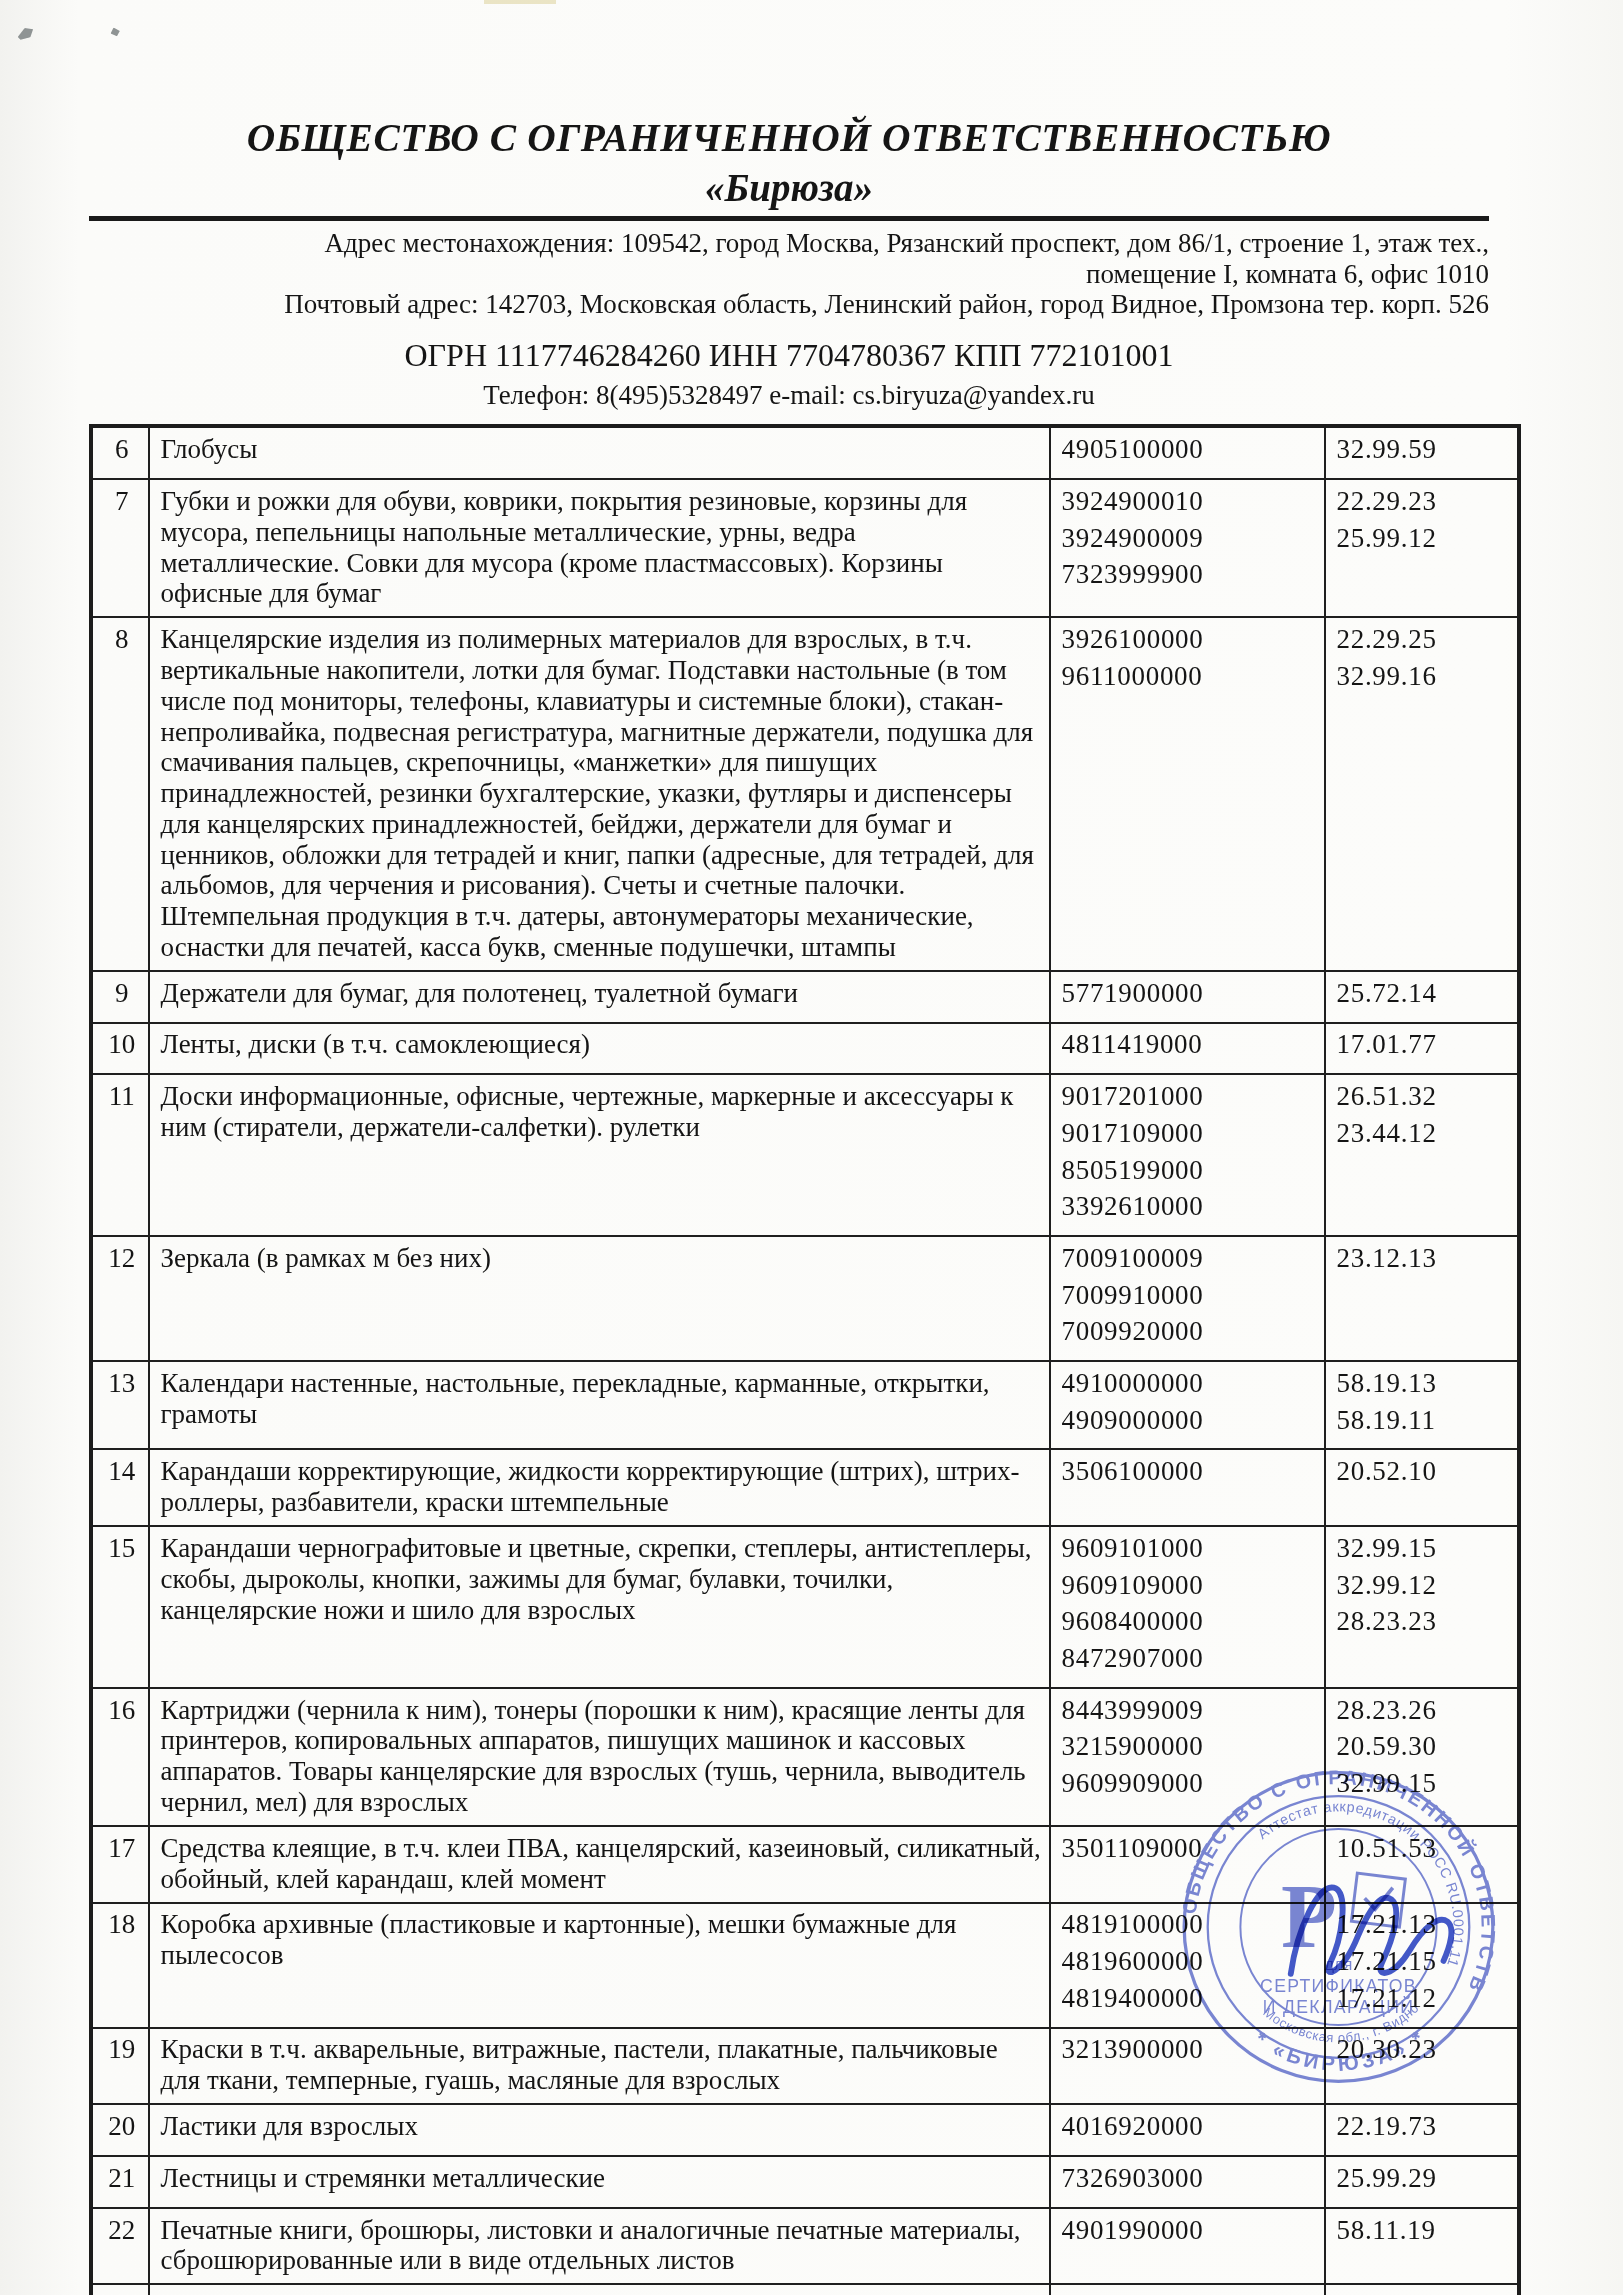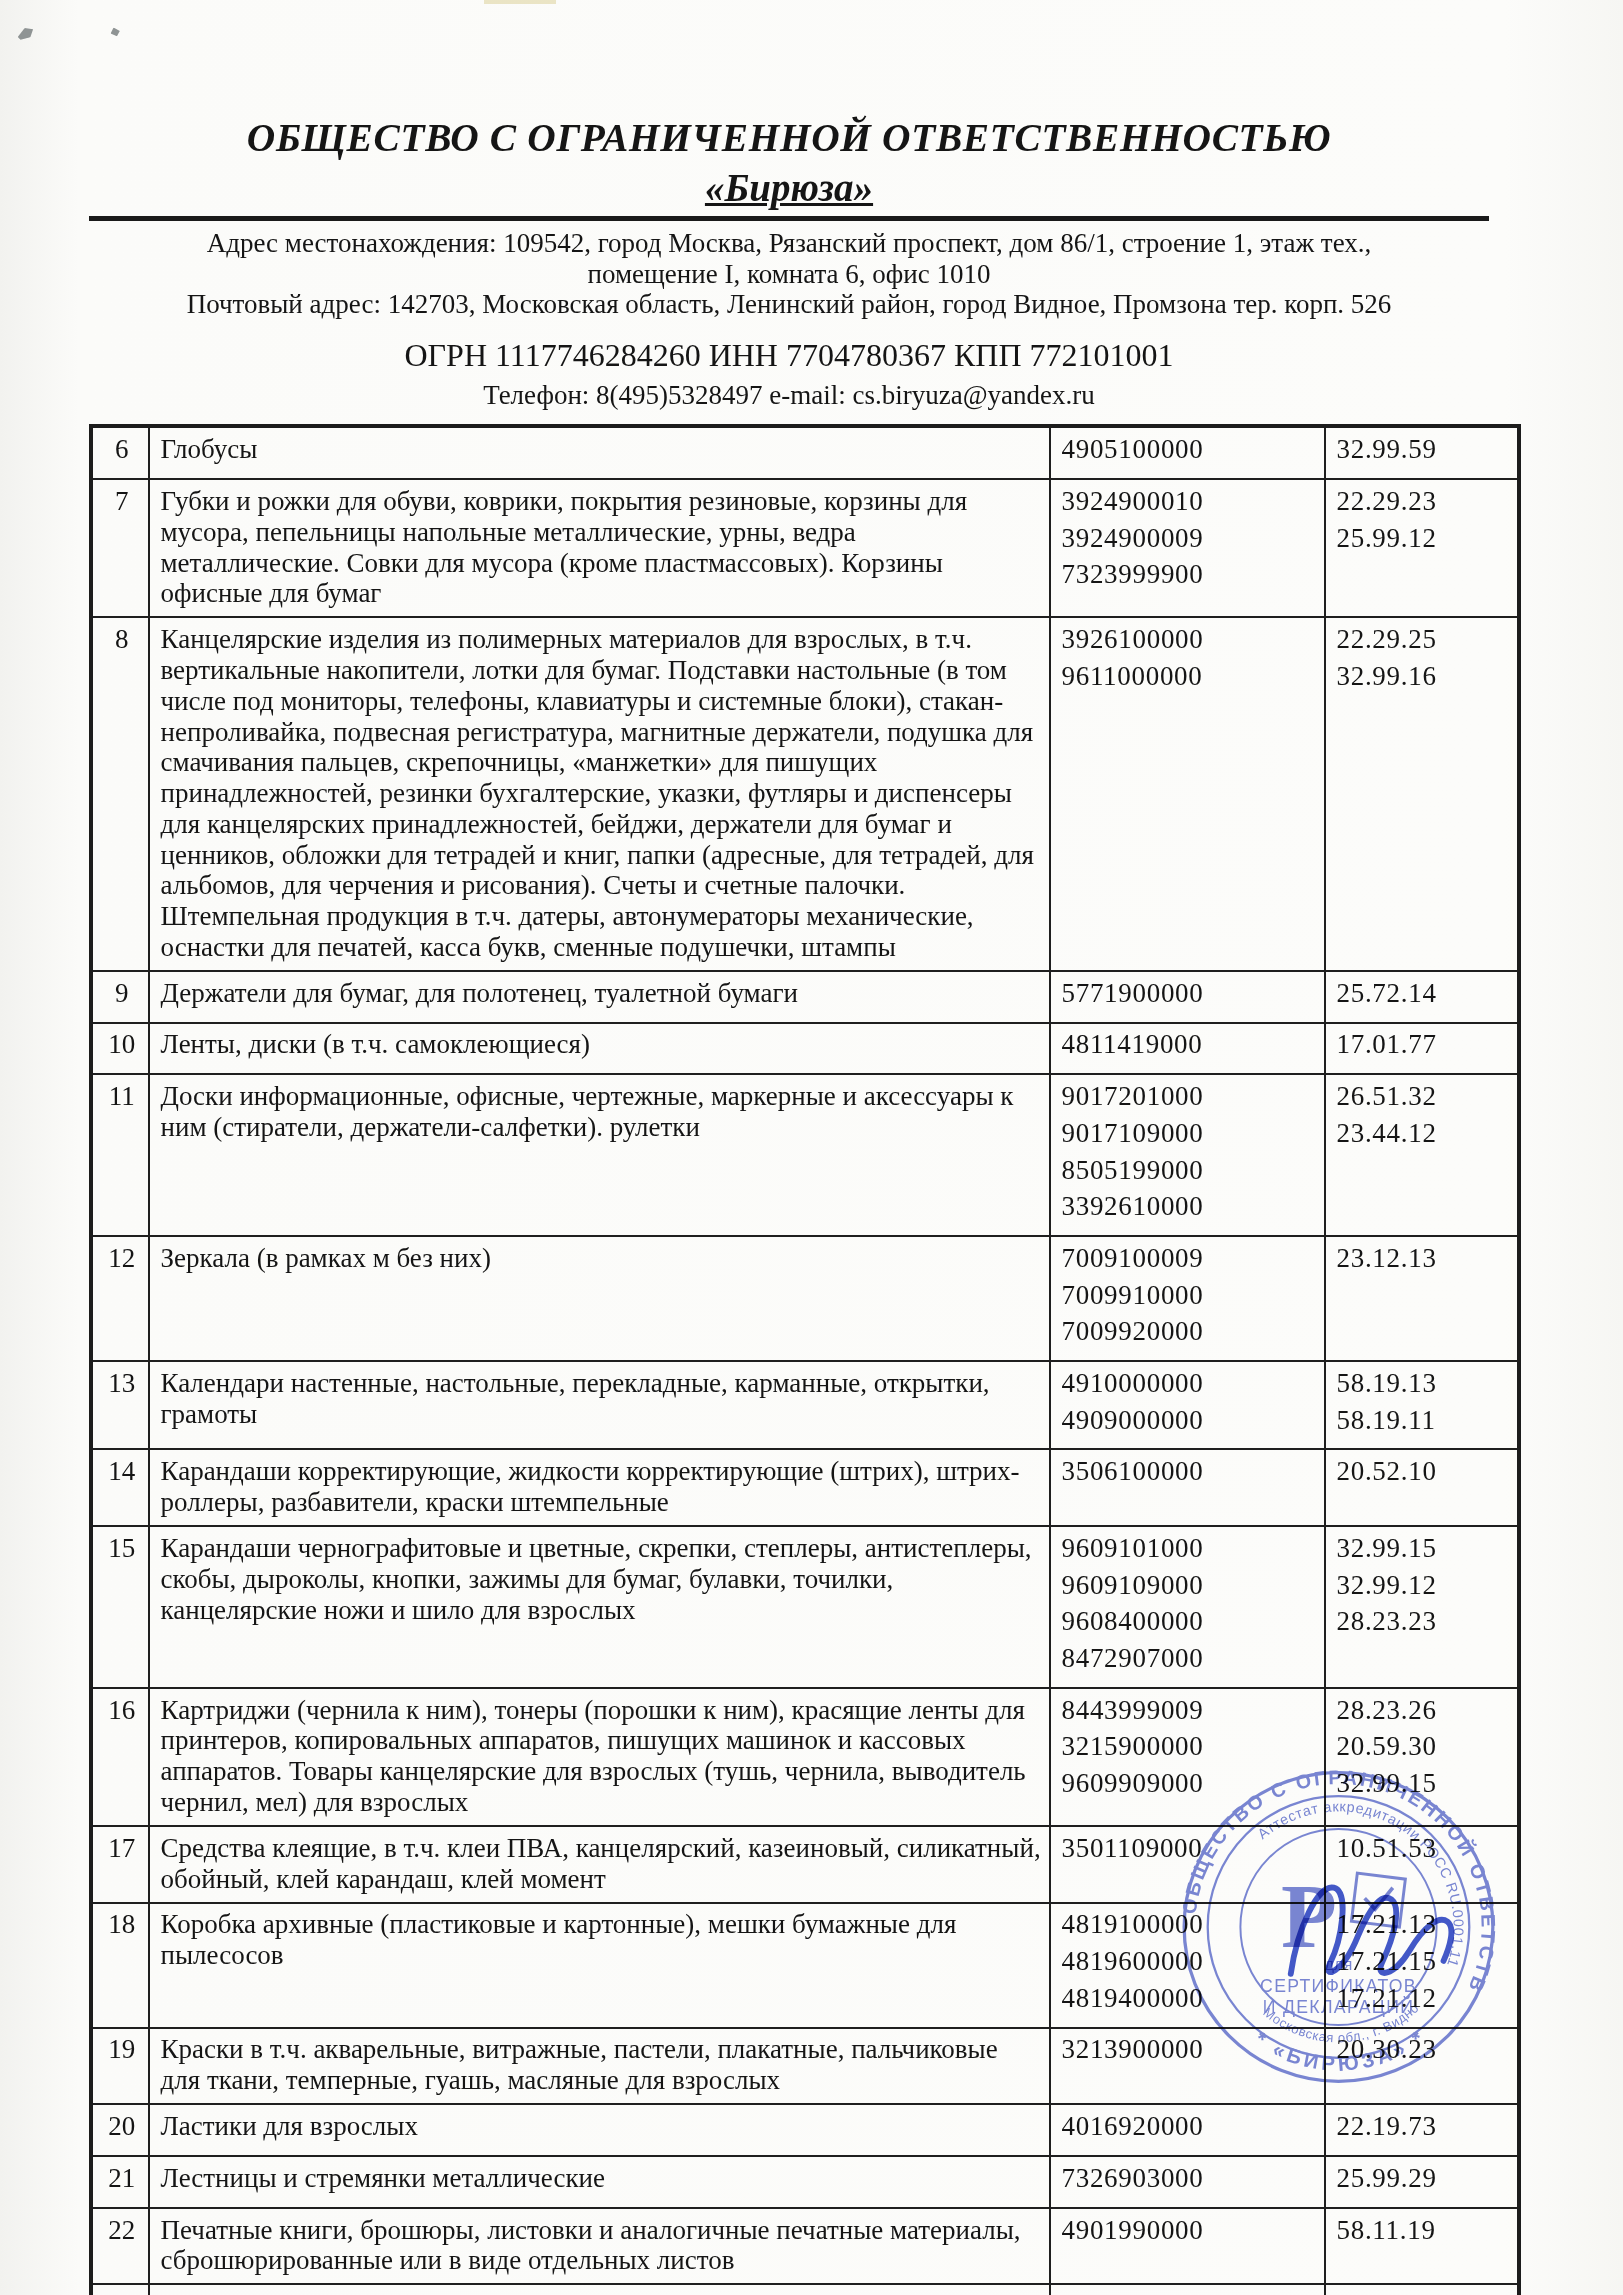--- a/index.html
+++ b/index.html
@@ -14,24 +14,24 @@
     box-sizing:border-box;
     padding-top:116px;
   }
   
   .letterhead{width:1400px;margin-left:89px;text-align:center;}
   .doc-title{
     font-size:41px;font-weight:bold;font-style:italic;
     letter-spacing:0.7px;line-height:1.04;
     transform:scaleX(.96);transform-origin:center;
   }
-  .doc-subtitle{font-size:39px;font-weight:bold;font-style:italic;margin-top:9.2px;line-height:1;text-decoration:underline;}
+  .doc-subtitle{font-size:39px;font-weight:bold;font-style:italic;margin-top:9.2px;line-height:1;}
   .head-rule{height:4.6px;background:#1a1a1a;margin-top:9.2px;}
   .addr-block{margin-top:7.9px;font-size:27px;line-height:1.13;}
-  .addr-line{white-space:nowrap;}
+  .addr-line{white-space:nowrap;text-align:right;}
   .reg-line{margin-top:17px;font-size:32px;}
   .contact-line{margin-top:6.5px;font-size:27px;font-family:Liberation Serif, serif;}
   
   table.products{
     margin:13px 0 0 89px;
     width:1427px;
     border-collapse:collapse;
     table-layout:fixed;
     border:4.6px solid #1c1c1c;
   }

